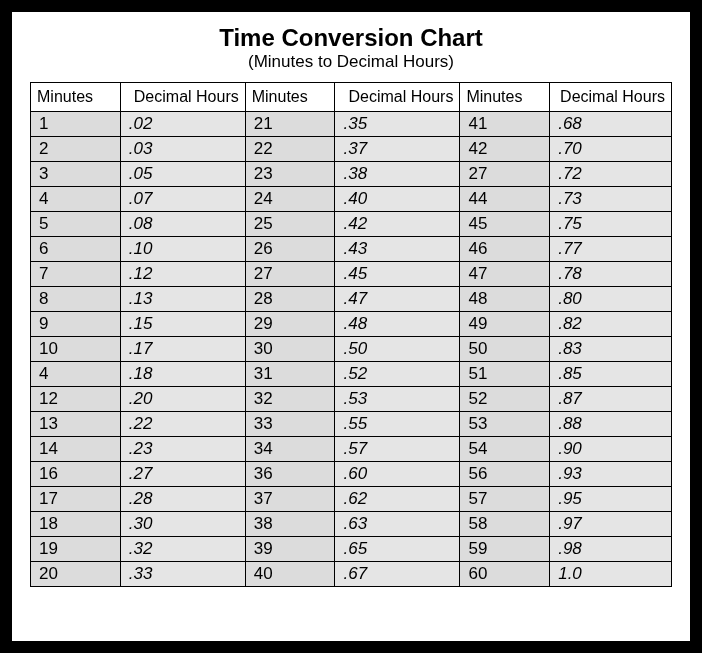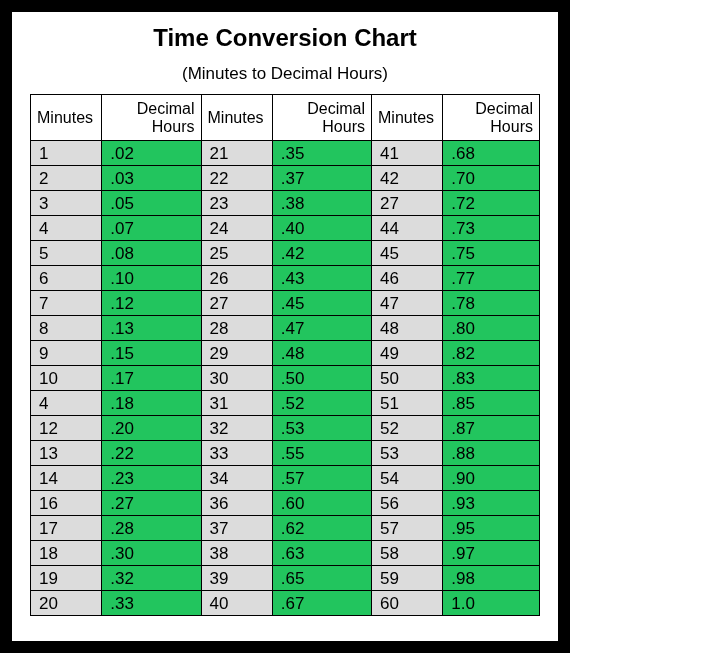--- a/index.html
+++ b/index.html
@@ -4,37 +4,37 @@
   <style>
     * { box-sizing: border-box; margin: 0; padding: 0; }
     body {
       font-family: -apple-system, BlinkMacSystemFont, "Segoe UI", Arial, sans-serif;
       background: #fff;
       padding: 0;
       width: 702px;
     }
     .outer-frame {
       border: 12px solid #000;
-      width: 570px;
+      width: 702px;
       height: 653px;
       background: #fff;
       padding: 12px 18px 14px 18px;
     }
     .title {
       text-align: center;
       font-size: 24px;
       font-weight: 600;
       color: #000;
     }
     .subtitle {
       text-align: center;
       font-size: 17px;
       font-weight: 400;
       color: #000;
-      margin-top: 12px;
+      margin-top: 0px;
       margin-bottom: 10px;
     }
     table {
       border-collapse: collapse;
       width: 100%;
       table-layout: fixed;
     }
     th {
       border: 1.5px solid #000;
       font-weight: 400;
@@ -53,21 +53,22 @@
       font-size: 17px;
       padding: 1px 6px 1px 8px;
       text-align: left;
       line-height: 1.25;
       height: 25px;
     }
     td.min {
       background: #dcdcdc;
     }
     td.dec {
-      background: #22c55e;
+      background: #e5e5e5;
+      font-style: italic;
     }
     col.c1 { width: 14%; }
     col.c2 { width: 19.5%; }
     col.c3 { width: 14%; }
     col.c4 { width: 19.5%; }
     col.c5 { width: 14%; }
     col.c6 { width: 19%; }
   </style>
 </head>
 <body>

